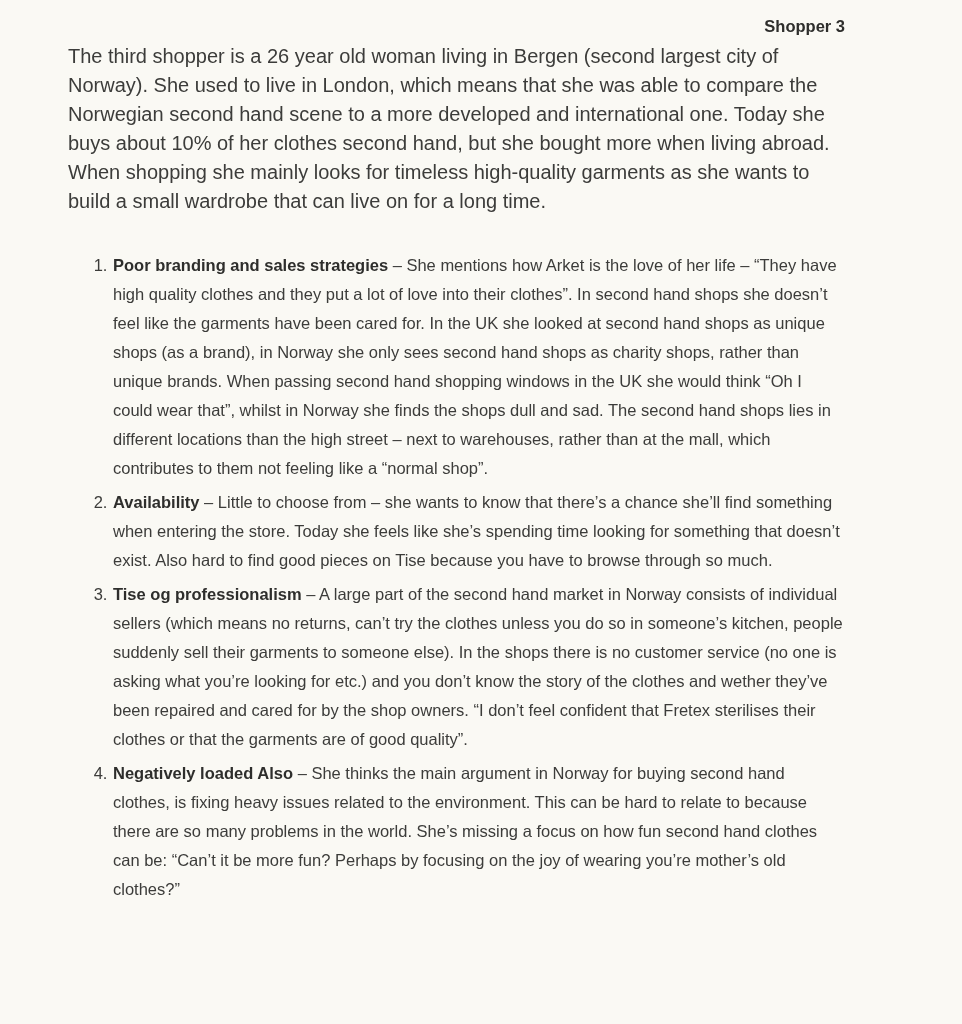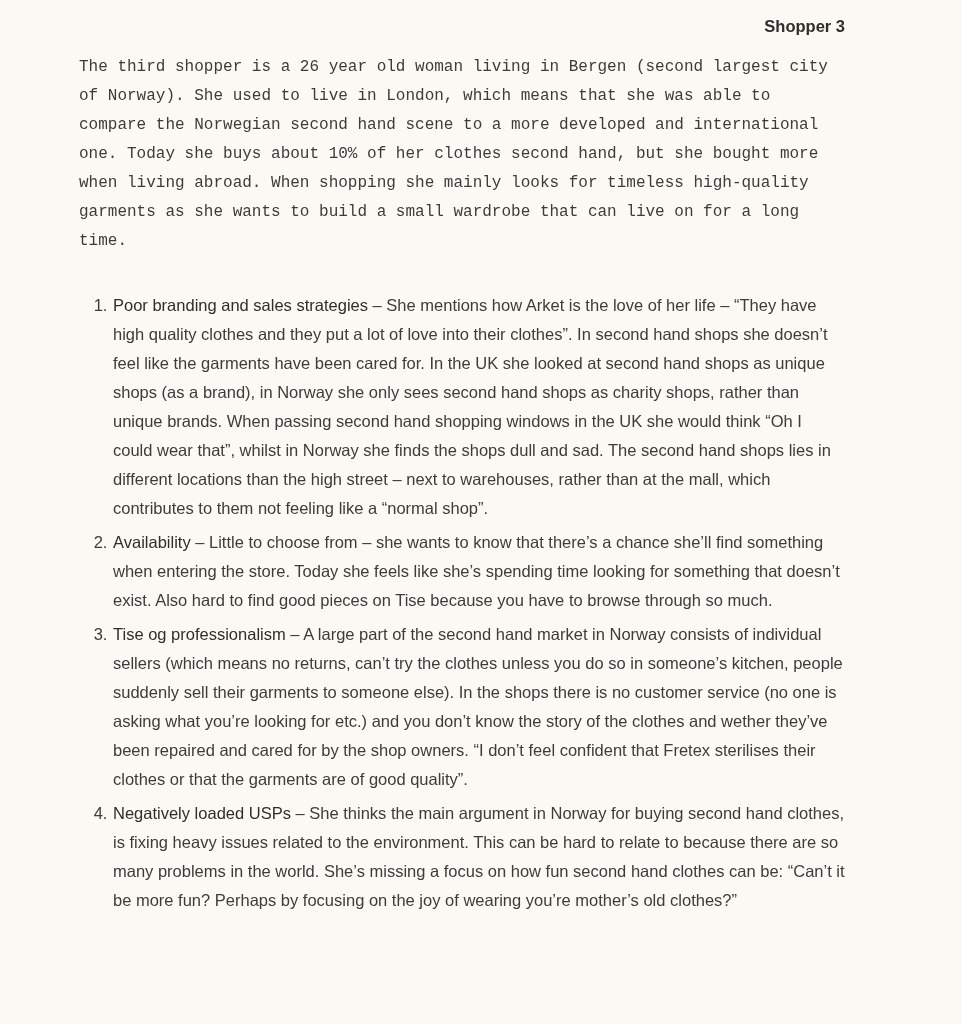--- a/index.html
+++ b/index.html
@@ -24,44 +24,43 @@
   }
   .heading {
     font-size: 16.5px;
     line-height: 29px;
     font-weight: 700;
     color: #2E2E2C;
     margin: 0;
     text-align: right;
   }
   .para {
-    font-size: 16px;
+    font-size: 20px;
     line-height: 29px;
-    margin: 12px;
+    margin: 1px;
     color: #3C3C3A;
-    font-family: Liberation Mono, monospace;
   }
   .findings-label {
     margin-top: 33px;
   }
   ol.findings {
     margin: 35px 0 0 0;
     padding-left: 45px;
     font-size: 16.5px;
     line-height: 29px;
   }
   ol.findings li {
     margin: 0 0 5px 0;
     padding-left: 1px;
   }
   ol.findings li::marker {
     color: #3C3C3A;
   }
   .finding-title {
-    font-weight: 400;
+    font-weight: 700;
     color: #2E2E2C;
   }
 </style>
 </head>
 <body>
 
 <div class="doc">
   <div class="doc-inner">
 
     <h3 class="heading">Shopper 3</h3>
@@ -76,19 +75,19 @@
       </li>
       <li>
         <span class="finding-title">Availability</span>
         <span class="finding-body">– Little to choose from – she wants to know that there’s a chance she’ll find something when entering the store. Today she feels like she’s spending time looking for something that doesn’t exist. Also hard to find good pieces on Tise because you have to browse through so much.</span>
       </li>
       <li>
         <span class="finding-title">Tise og professionalism</span>
         <span class="finding-body">– A large part of the second hand market in Norway consists of individual sellers (which means no returns, can’t try the clothes unless you do so in someone’s kitchen, people suddenly sell their garments to someone else). In the shops there is no customer service (no one is asking what you’re looking for etc.) and you don’t know the story of the clothes and wether they’ve been repaired and cared for by the shop owners. “I don’t feel confident that Fretex sterilises their clothes or that the garments are of good quality”.</span>
       </li>
       <li>
-        <span class="finding-title">Negatively loaded USPs</span>
+        <span class="finding-title">Negatively loaded Also</span>
         <span class="finding-body">– She thinks the main argument in Norway for buying second hand clothes, is fixing heavy issues related to the environment. This can be hard to relate to because there are so many problems in the world. She’s missing a focus on how fun second hand clothes can be: “Can’t it be more fun? Perhaps by focusing on the joy of wearing you’re mother’s old clothes?”</span>
       </li>
     </ol>
 
   </div>
 </div>
 
 </body></html>

